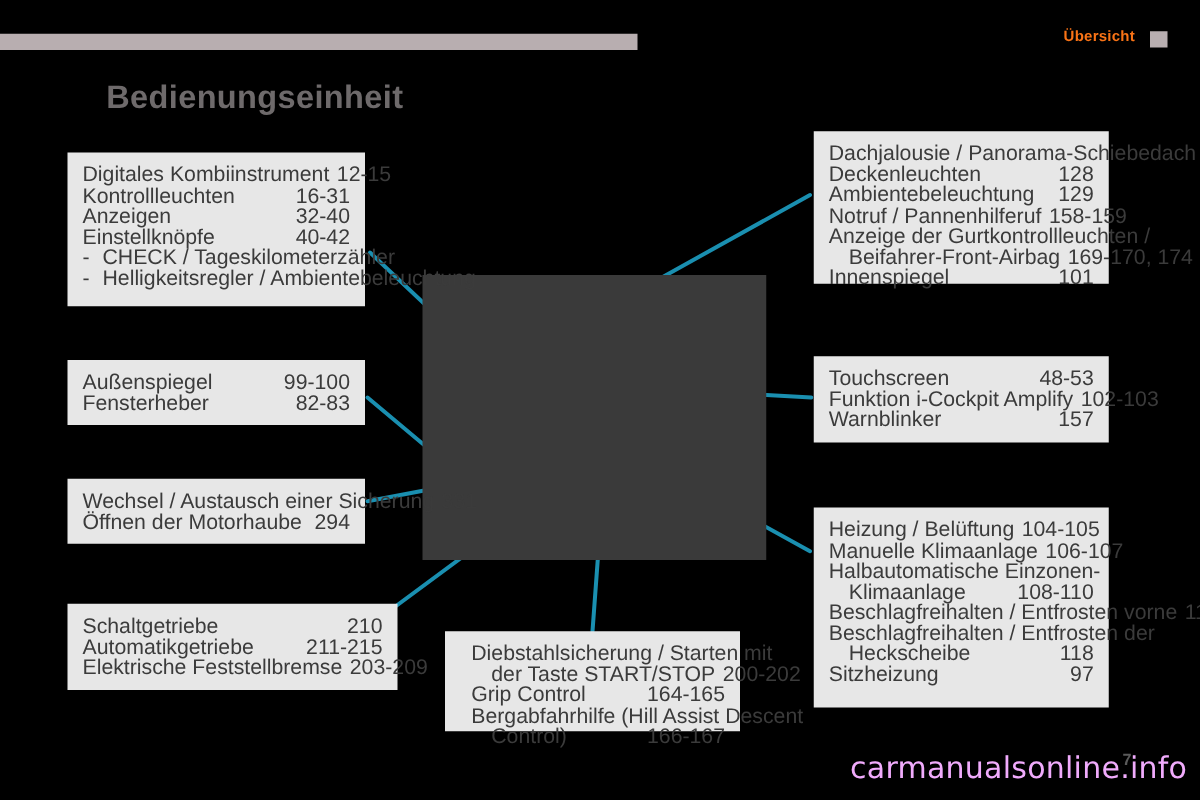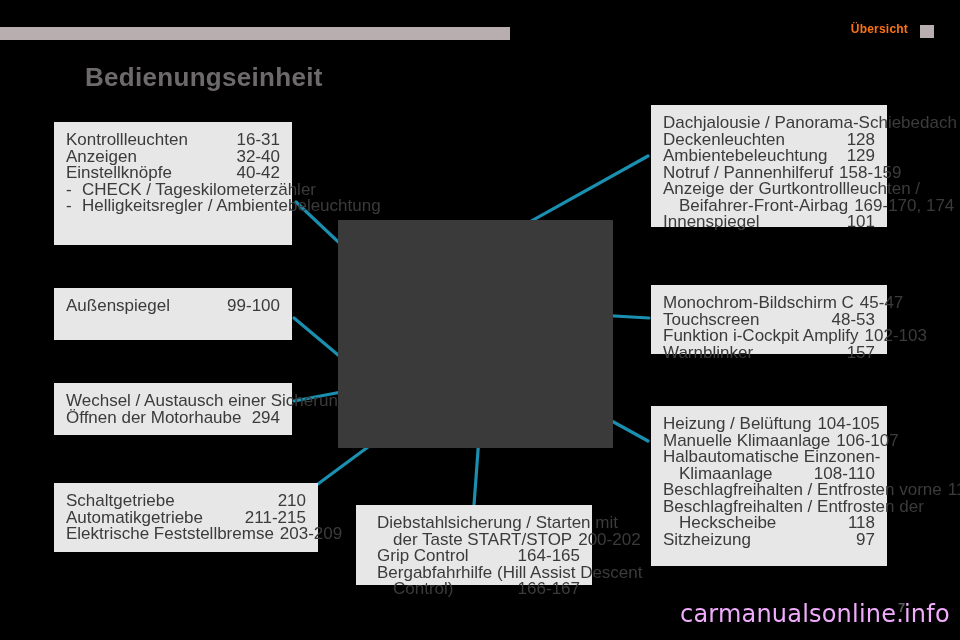--- a/index.html
+++ b/index.html
@@ -84,20 +84,25 @@
 
     <line x1="483" y1="350" x2="648" y2="441" stroke-width="3.2"></line>
     <circle cx="483" cy="350" r="4.6" stroke="none"></circle>
   </g>
 </svg>
 
 <div id="center-image"></div>
 
 <div class="box" id="box-instrument">
     <div class="row">
+      <span class="lbl">Digitales Kombiinstrument</span>
+      <span class="fill"></span>
+      <span class="pg">12-15</span>
+    </div>
+    <div class="row">
       <span class="lbl">Kontrollleuchten</span>
       <span class="fill"></span>
       <span class="pg">16-31</span>
     </div>
     <div class="row">
       <span class="lbl">Anzeigen</span>
       <span class="fill"></span>
       <span class="pg">32-40</span>
     </div>
     <div class="row">
@@ -113,20 +118,25 @@
       <span class="dash-mark">-</span>
       <span class="lbl">Helligkeitsregler / Ambientebeleuchtung</span>
     </div>
   </div>
 <div class="box" id="box-mirror">
     <div class="row">
       <span class="lbl">Außenspiegel</span>
       <span class="fill"></span>
       <span class="pg">99-100</span>
     </div>
+    <div class="row">
+      <span class="lbl">Fensterheber</span>
+      <span class="fill"></span>
+      <span class="pg">82-83</span>
+    </div>
   </div>
 <div class="box" id="box-fuse">
     <div class="row">
       <span class="lbl">Wechsel / Austausch einer Sicherung</span>
       <span class="fill"></span>
       <span class="pg">331</span>
     </div>
     <div class="row">
       <span class="lbl">Öffnen der Motorhaube</span>
       <span class="fill"></span>
@@ -179,25 +189,20 @@
       <span class="fill"></span>
       <span class="pg">169-170, 174</span>
     </div>
     <div class="row">
       <span class="lbl">Innenspiegel</span>
       <span class="fill"></span>
       <span class="pg">101</span>
     </div>
   </div>
 <div class="box" id="box-screen">
-    <div class="row">
-      <span class="lbl">Monochrom-Bildschirm C</span>
-      <span class="fill"></span>
-      <span class="pg">45-47</span>
-    </div>
     <div class="row">
       <span class="lbl">Touchscreen</span>
       <span class="fill"></span>
       <span class="pg">48-53</span>
     </div>
     <div class="row">
       <span class="lbl">Funktion i-Cockpit Amplify</span>
       <span class="fill"></span>
       <span class="pg">102-103</span>
     </div>

